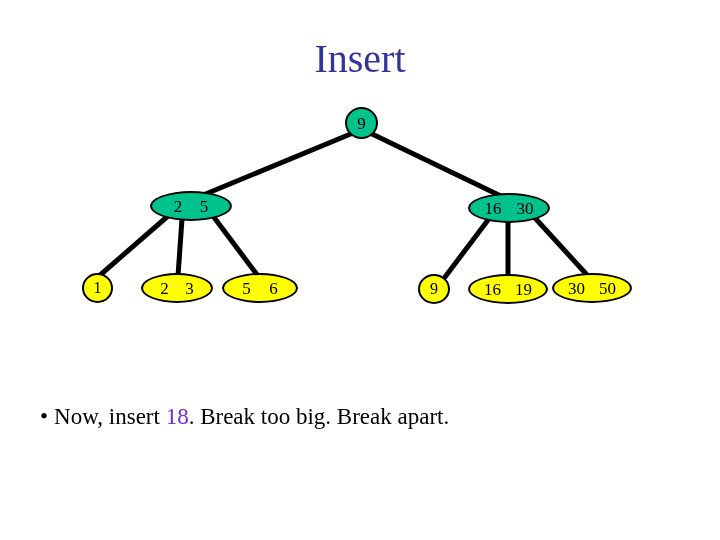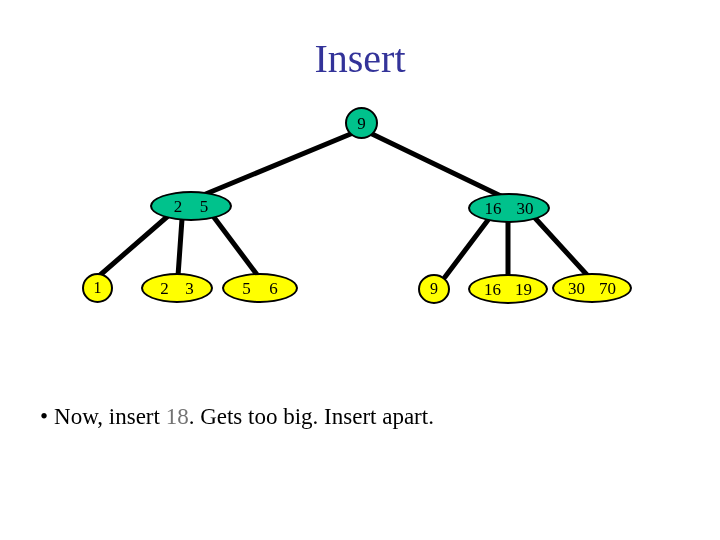--- a/index.html
+++ b/index.html
@@ -86,21 +86,21 @@
     left: 40px;
     top: 402px;
     width: 640px;
     font-size: 23px;
     line-height: 30px;
     color: #000000;
     font-family: "Liberation Serif", "DejaVu Serif", serif;
     white-space: nowrap;
   }
   #caption .bullet { margin-right: 6px; }
-  #caption .hl { color: #737373; }
+  #caption .hl { color: #6d28d9; }
 </style>
 </head>
 <body>
 
 <div id="slide">
 
   <div id="title">Insert</div>
 
   <div id="tree-canvas">
 
@@ -170,23 +170,23 @@
     <div class="node leaf" style="left:468px; top:274px; width:80px; height:30px; font-size:17px;">
       <span class="keys">
         <span class="key" style="width:31px;">16</span>
         <span class="key" style="width:31px;">19</span>
       </span>
     </div>
 
     <div class="node leaf" style="left:552px; top:273px; width:80px; height:30px; font-size:17px;">
       <span class="keys">
         <span class="key" style="width:31px;">30</span>
-        <span class="key" style="width:31px;">70</span>
+        <span class="key" style="width:31px;">50</span>
       </span>
     </div>
 
   </div>
 
   <div id="caption">
-    <span class="bullet">•</span><span>Now, insert</span>&nbsp;<span class="hl">18</span><span>.  Gets too big.  Insert apart.</span>
+    <span class="bullet">•</span><span>Now, insert</span>&nbsp;<span class="hl">18</span><span>.  Break too big.  Break apart.</span>
   </div>
 
 </div>
 
 </body></html>

